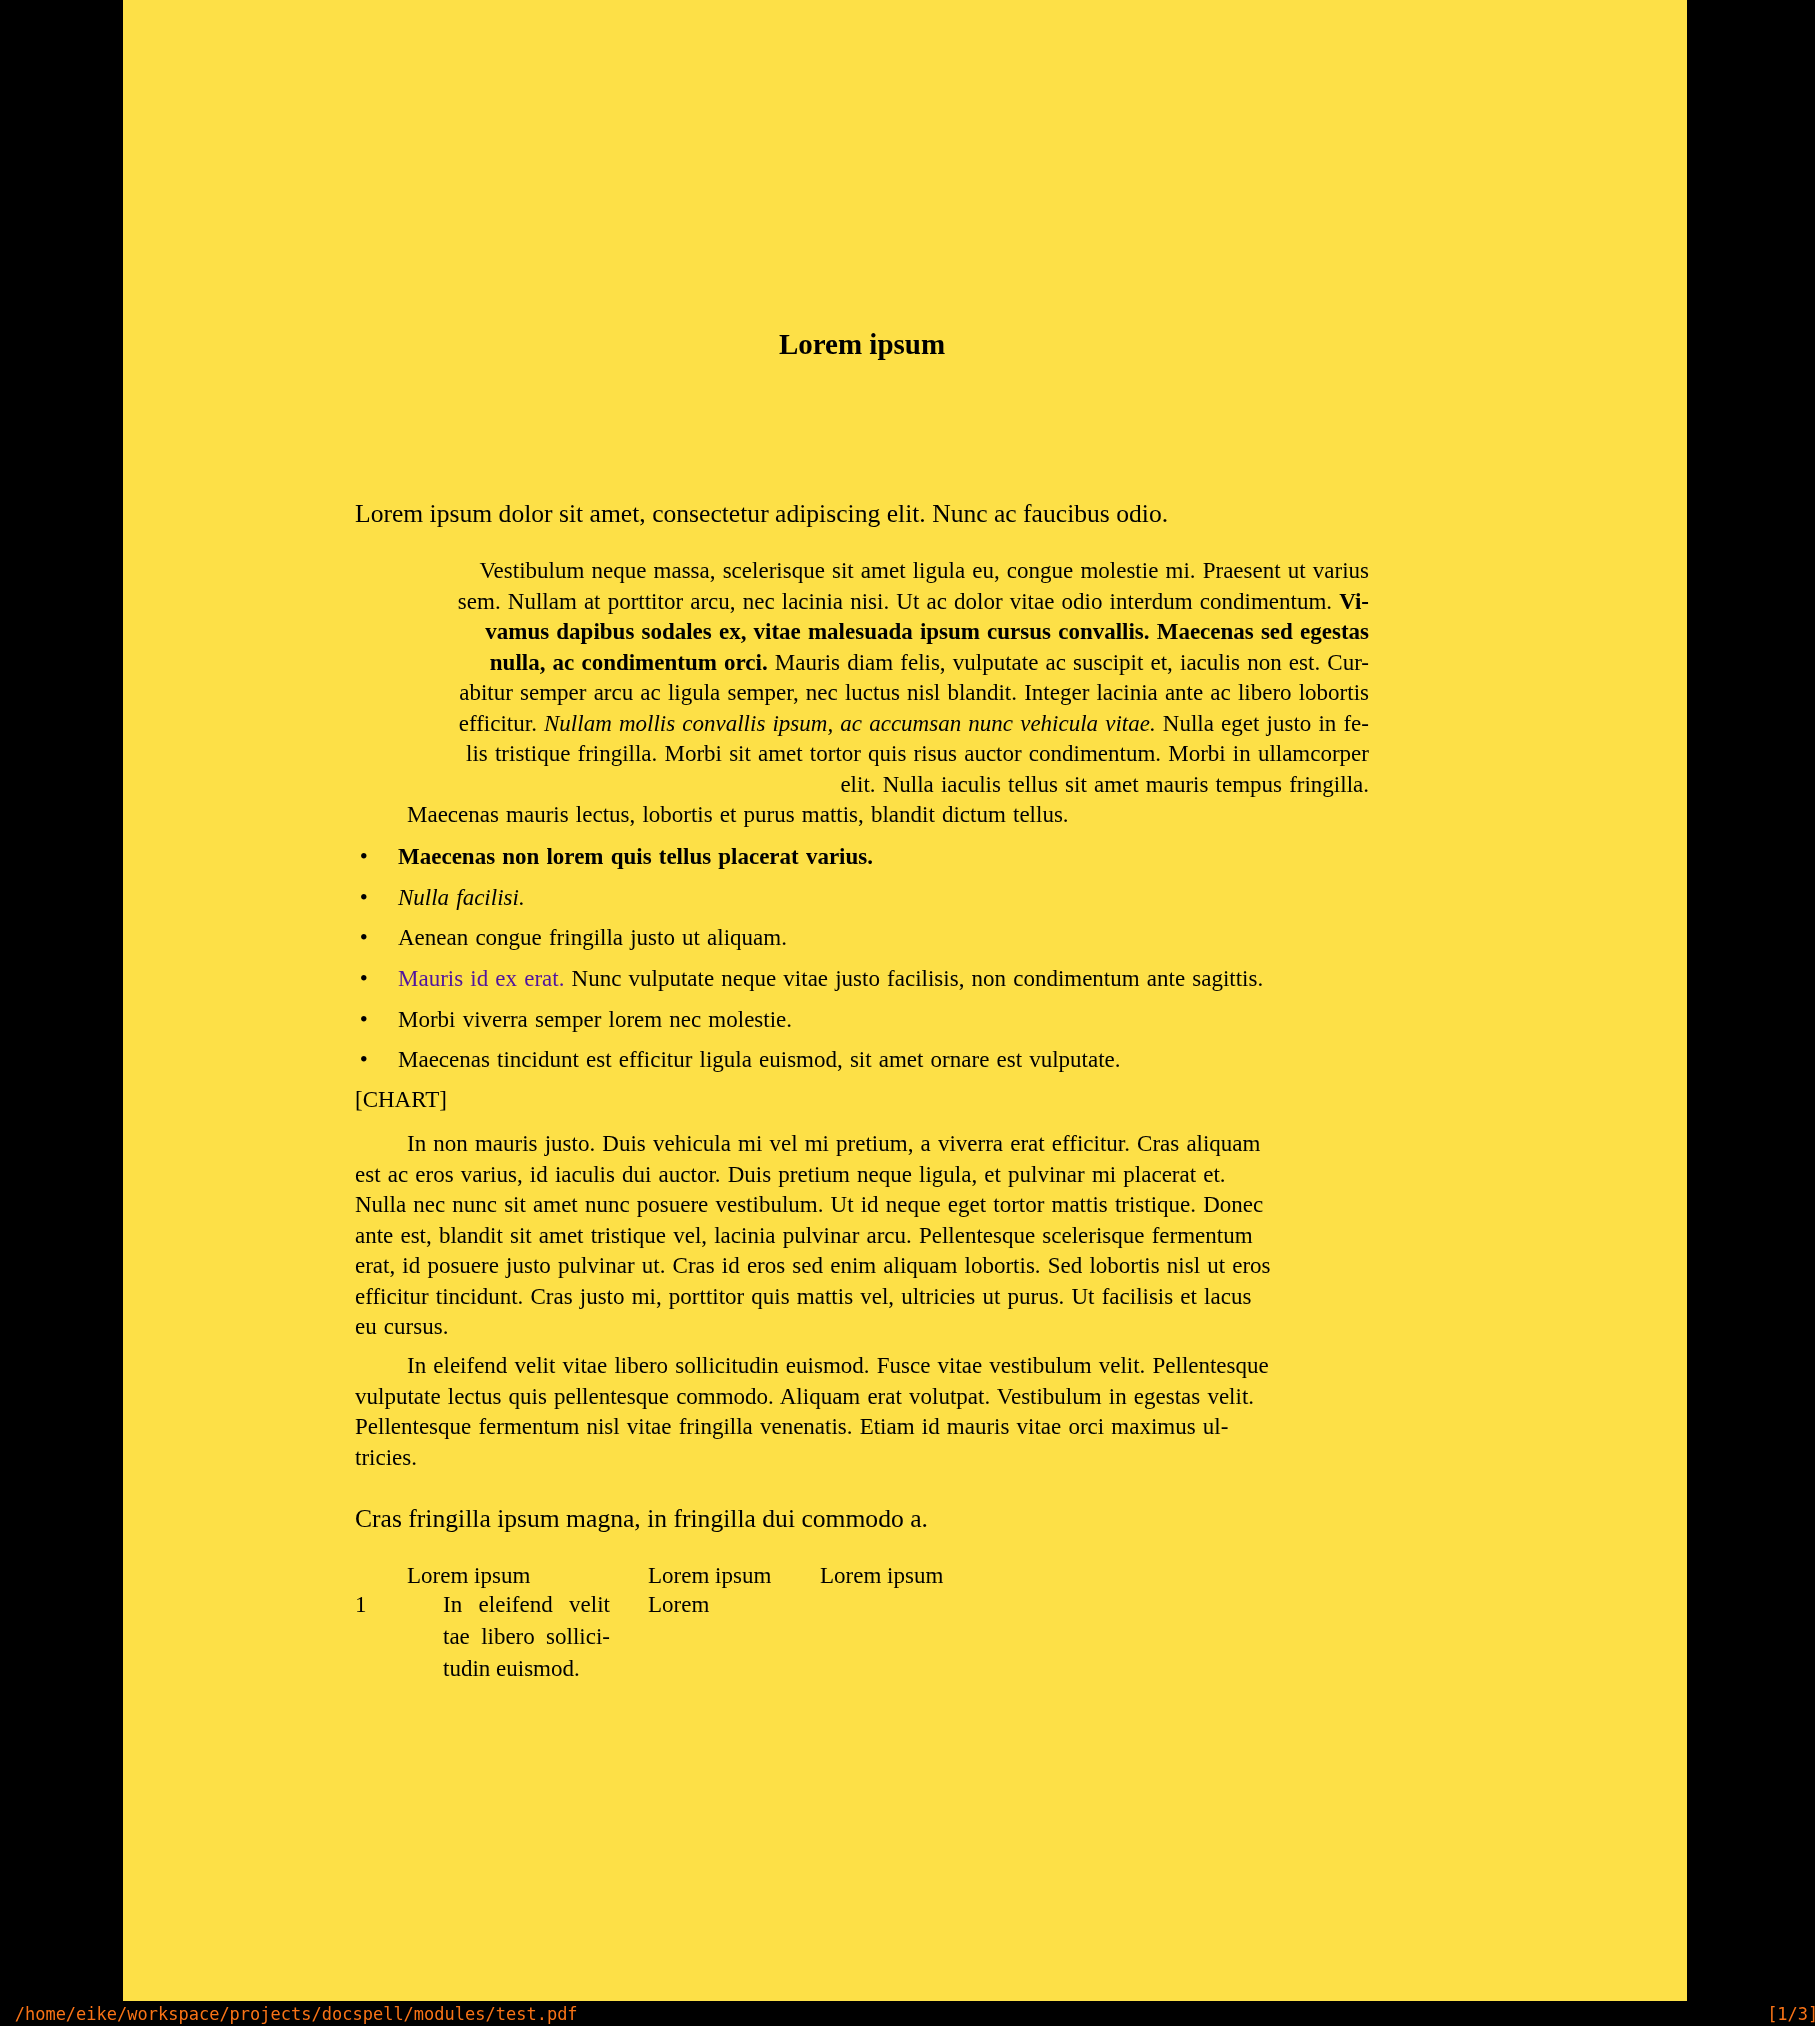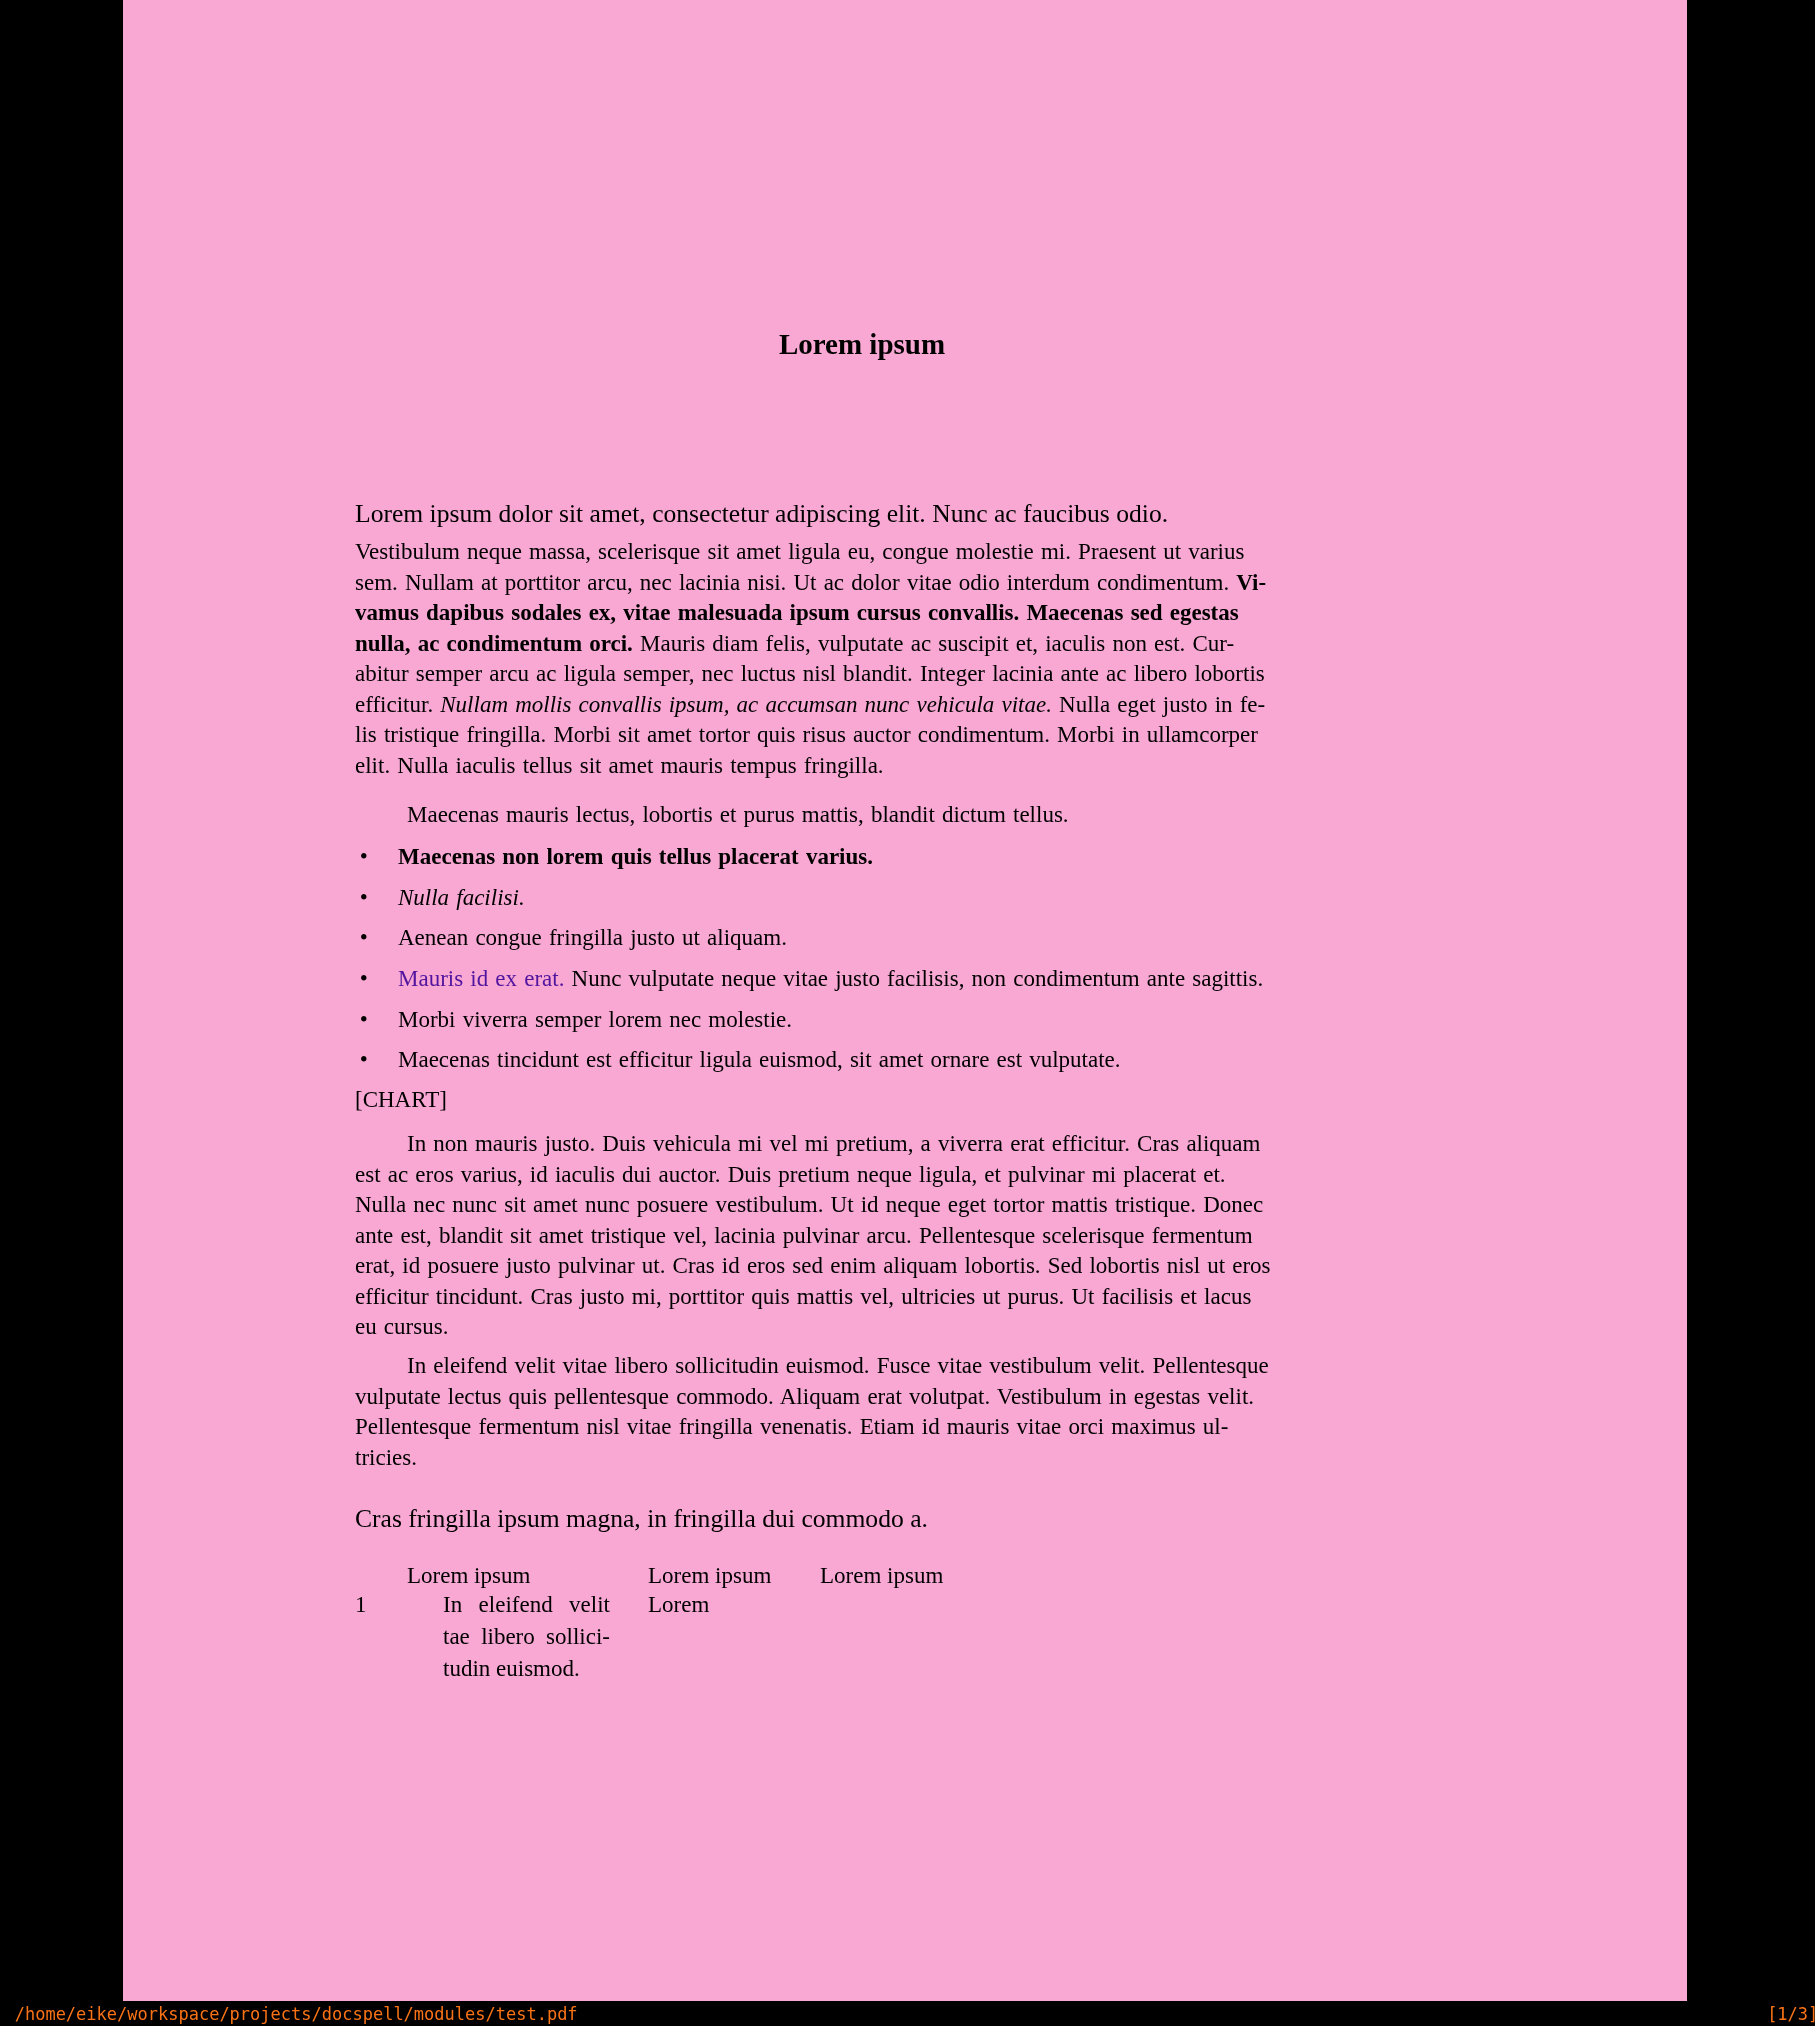--- a/index.html
+++ b/index.html
@@ -9,36 +9,36 @@
     position:relative;
     overflow:hidden;
     font-family:"Liberation Serif",serif;
   }
   .viewer{position:absolute;inset:0;}
   
   .page{
     position:absolute;
     left:123px;top:0;
     width:1564px;height:2001px;
-    background:#f9a8d4;
+    background:#fde047;
     color:#000;
   }
   #blk-title{
     position:absolute;left:232px;top:327px;width:1014px;
     text-align:center;
     font-size:29px;font-weight:bold;line-height:34px;
   }
   .blk{position:absolute;left:232px;width:1014px;}
   .heading{font-weight:normal;font-size:25.6px;line-height:31px;white-space:nowrap;}
   .line{height:30.5px;line-height:30.5px;white-space:nowrap;word-spacing:1.4px;}
   .line.indent{padding-left:52px;}
   .b{font-weight:bold;}
   .i{font-style:italic;}
   #blk-h1{top:498px;}
-  #blk-p1{top:537px;}
+  #blk-p1{top:556px;text-align:right;}
   #blk-pm{top:800px;}
   #blk-list{top:842px;}
   #blk-chart{top:1085px;}
   #blk-p2{top:1129px;}
   #blk-p3{top:1351px;}
   #blk-h2{top:1503px;}
   
   .li{position:relative;height:30.5px;line-height:30.5px;margin-bottom:10.2px;
       padding-left:43px;white-space:nowrap;word-spacing:1.4px;}
   .li .bullet{position:absolute;left:4.7px;top:0;}

